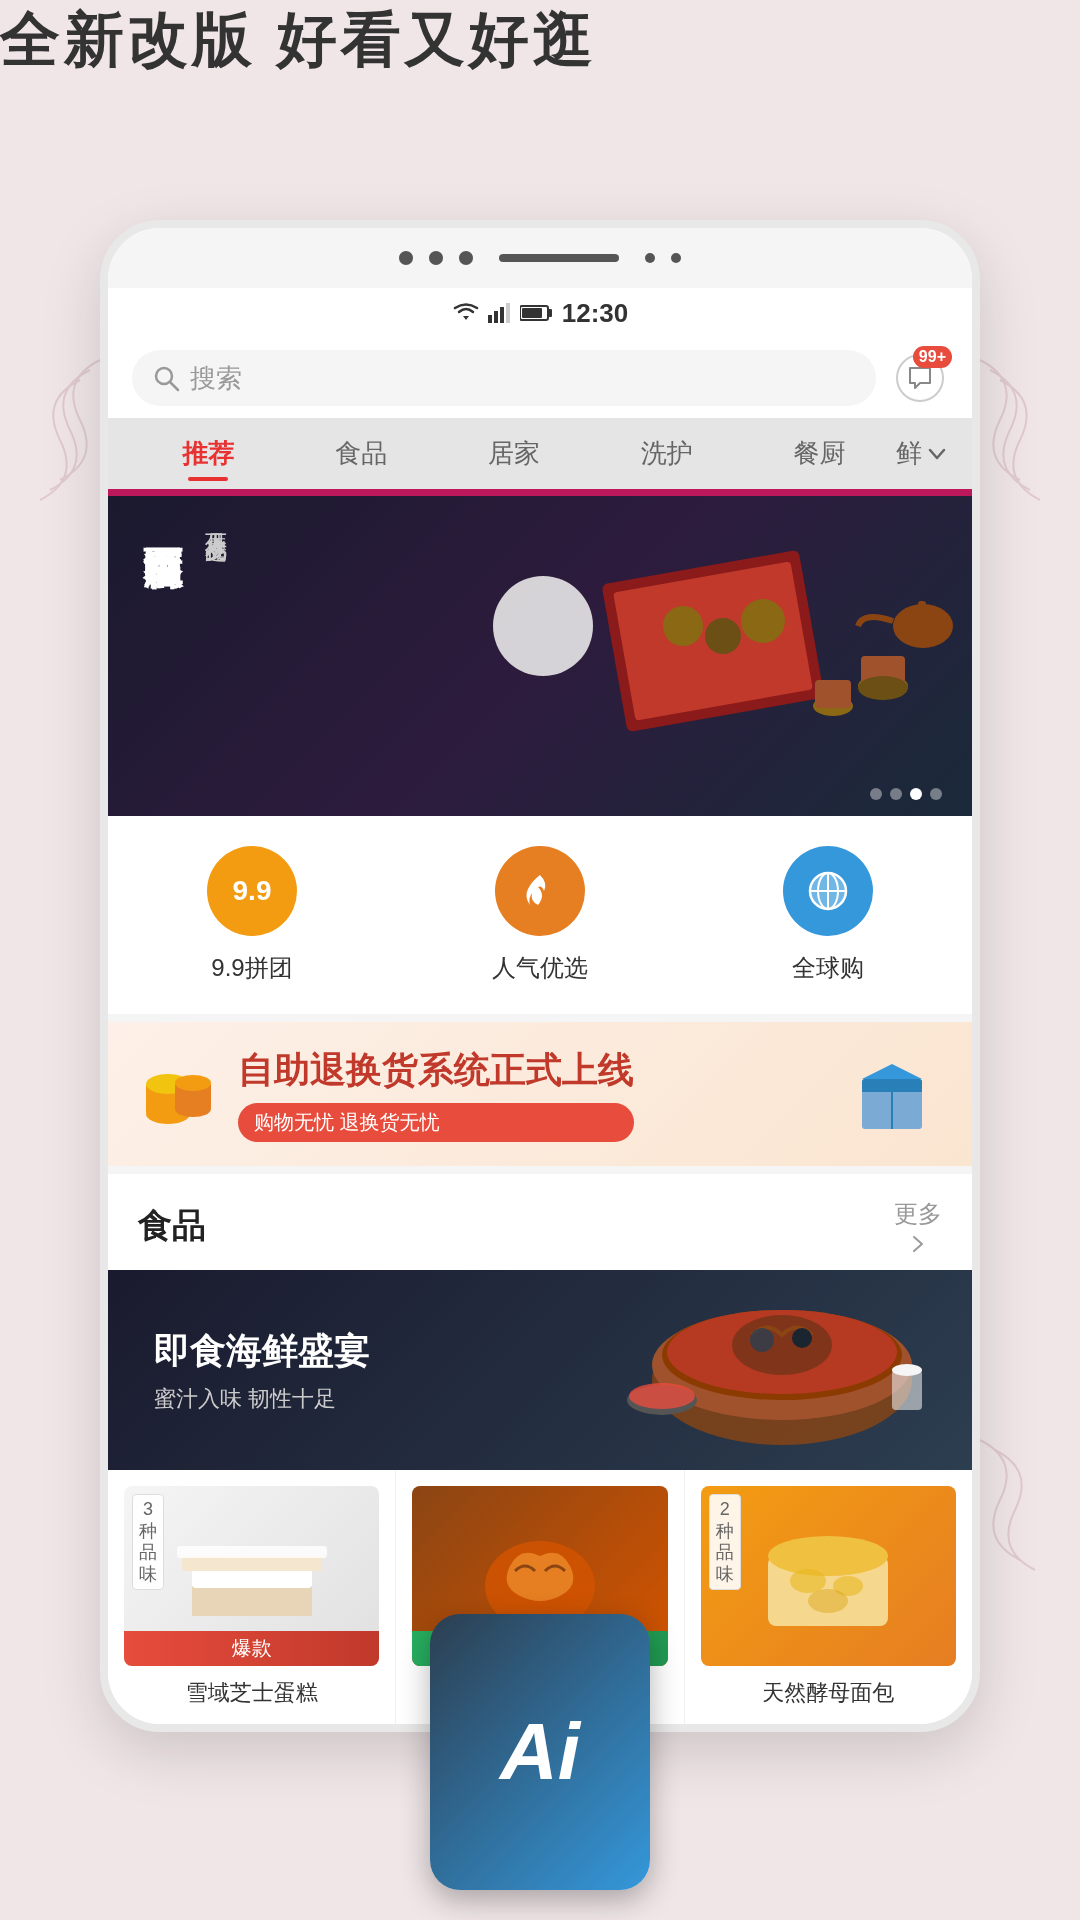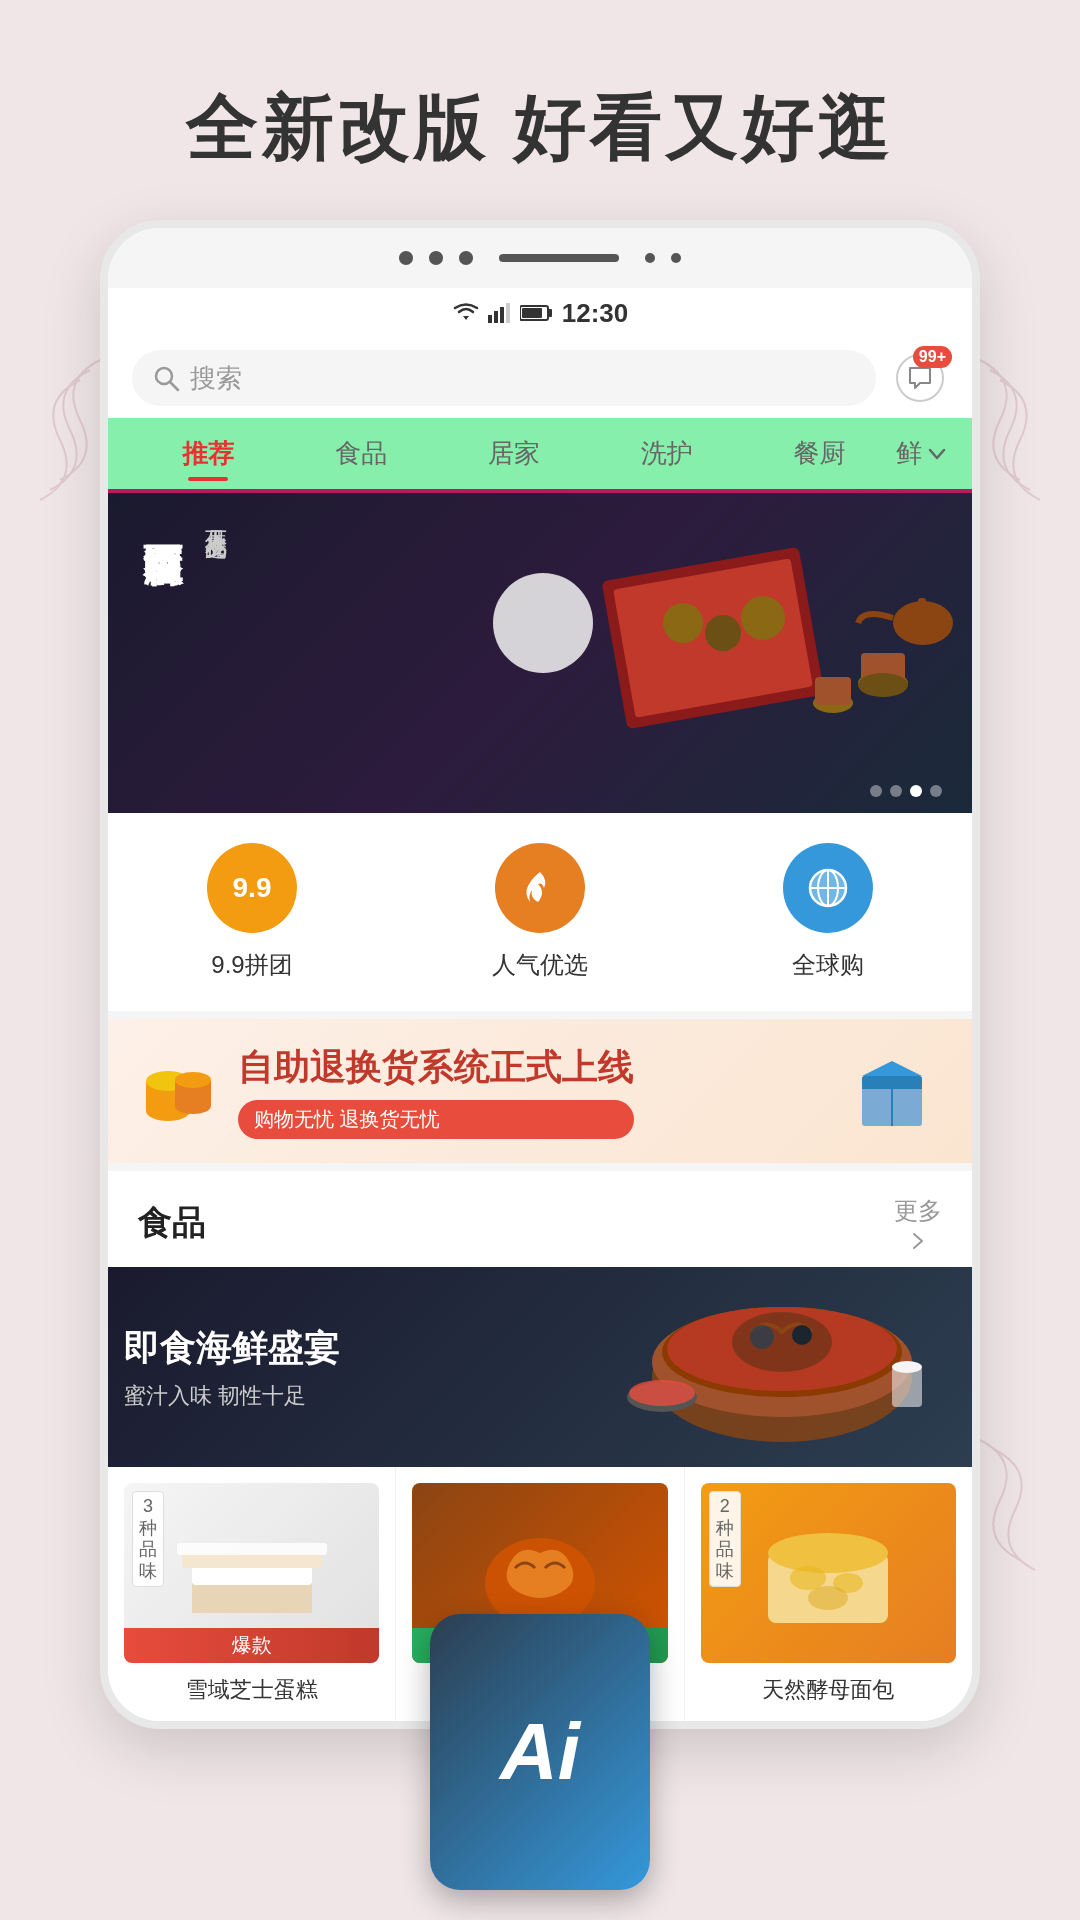--- a/index.html
+++ b/index.html
@@ -8,23 +8,22 @@
       width: 1080px;
       height: 1920px;
       background: #f0e6e8;
       font-family: "PingFang SC", "Hiragino Sans GB", "Microsoft YaHei", sans-serif;
       position: relative;
       overflow: hidden;
     }
 
     
     .page-title {
-      text-align: center;
-      padding-top: 80px;
-      font-size: 72px;
+      text-align: left;
+      font-size: 60px;
       font-weight: bold;
       color: #333;
       letter-spacing: 4px;
     }
 
     
     .phone-frame {
       position: absolute;
       top: 220px;
       left: 100px;
@@ -137,25 +136,25 @@
       background: #e74c3c;
       color: #fff;
       font-size: 16px;
       border-radius: 20px;
       padding: 2px 6px;
       font-weight: bold;
     }
 
     
     .category-nav {
-      background: #86efac;
+      background: #e5e5e5;
       display: flex;
       align-items: center;
       padding: 10px 24px;
-      border-bottom: 4px solid #be185d;
+      border-bottom: 7px solid #be185d;
     }
     .cat-item {
       flex: 1;
       text-align: center;
       font-size: 26px;
       color: #666;
       padding: 8px 0;
       position: relative;
     }
     .cat-item.active {
@@ -314,21 +313,21 @@
 
     
     .food-banner {
       width: 100%;
       height: 200px;
       background: linear-gradient(135deg, #1a1a2e, #2c3e50);
       position: relative;
       overflow: hidden;
       display: flex;
       align-items: center;
-      padding-left: 16px;
+      padding-left: 46px;
     }
     .food-banner-text {
       z-index: 2;
     }
     .food-banner-title {
       font-size: 36px;
       font-weight: bold;
       color: #fff;
     }
     .food-banner-subtitle {

